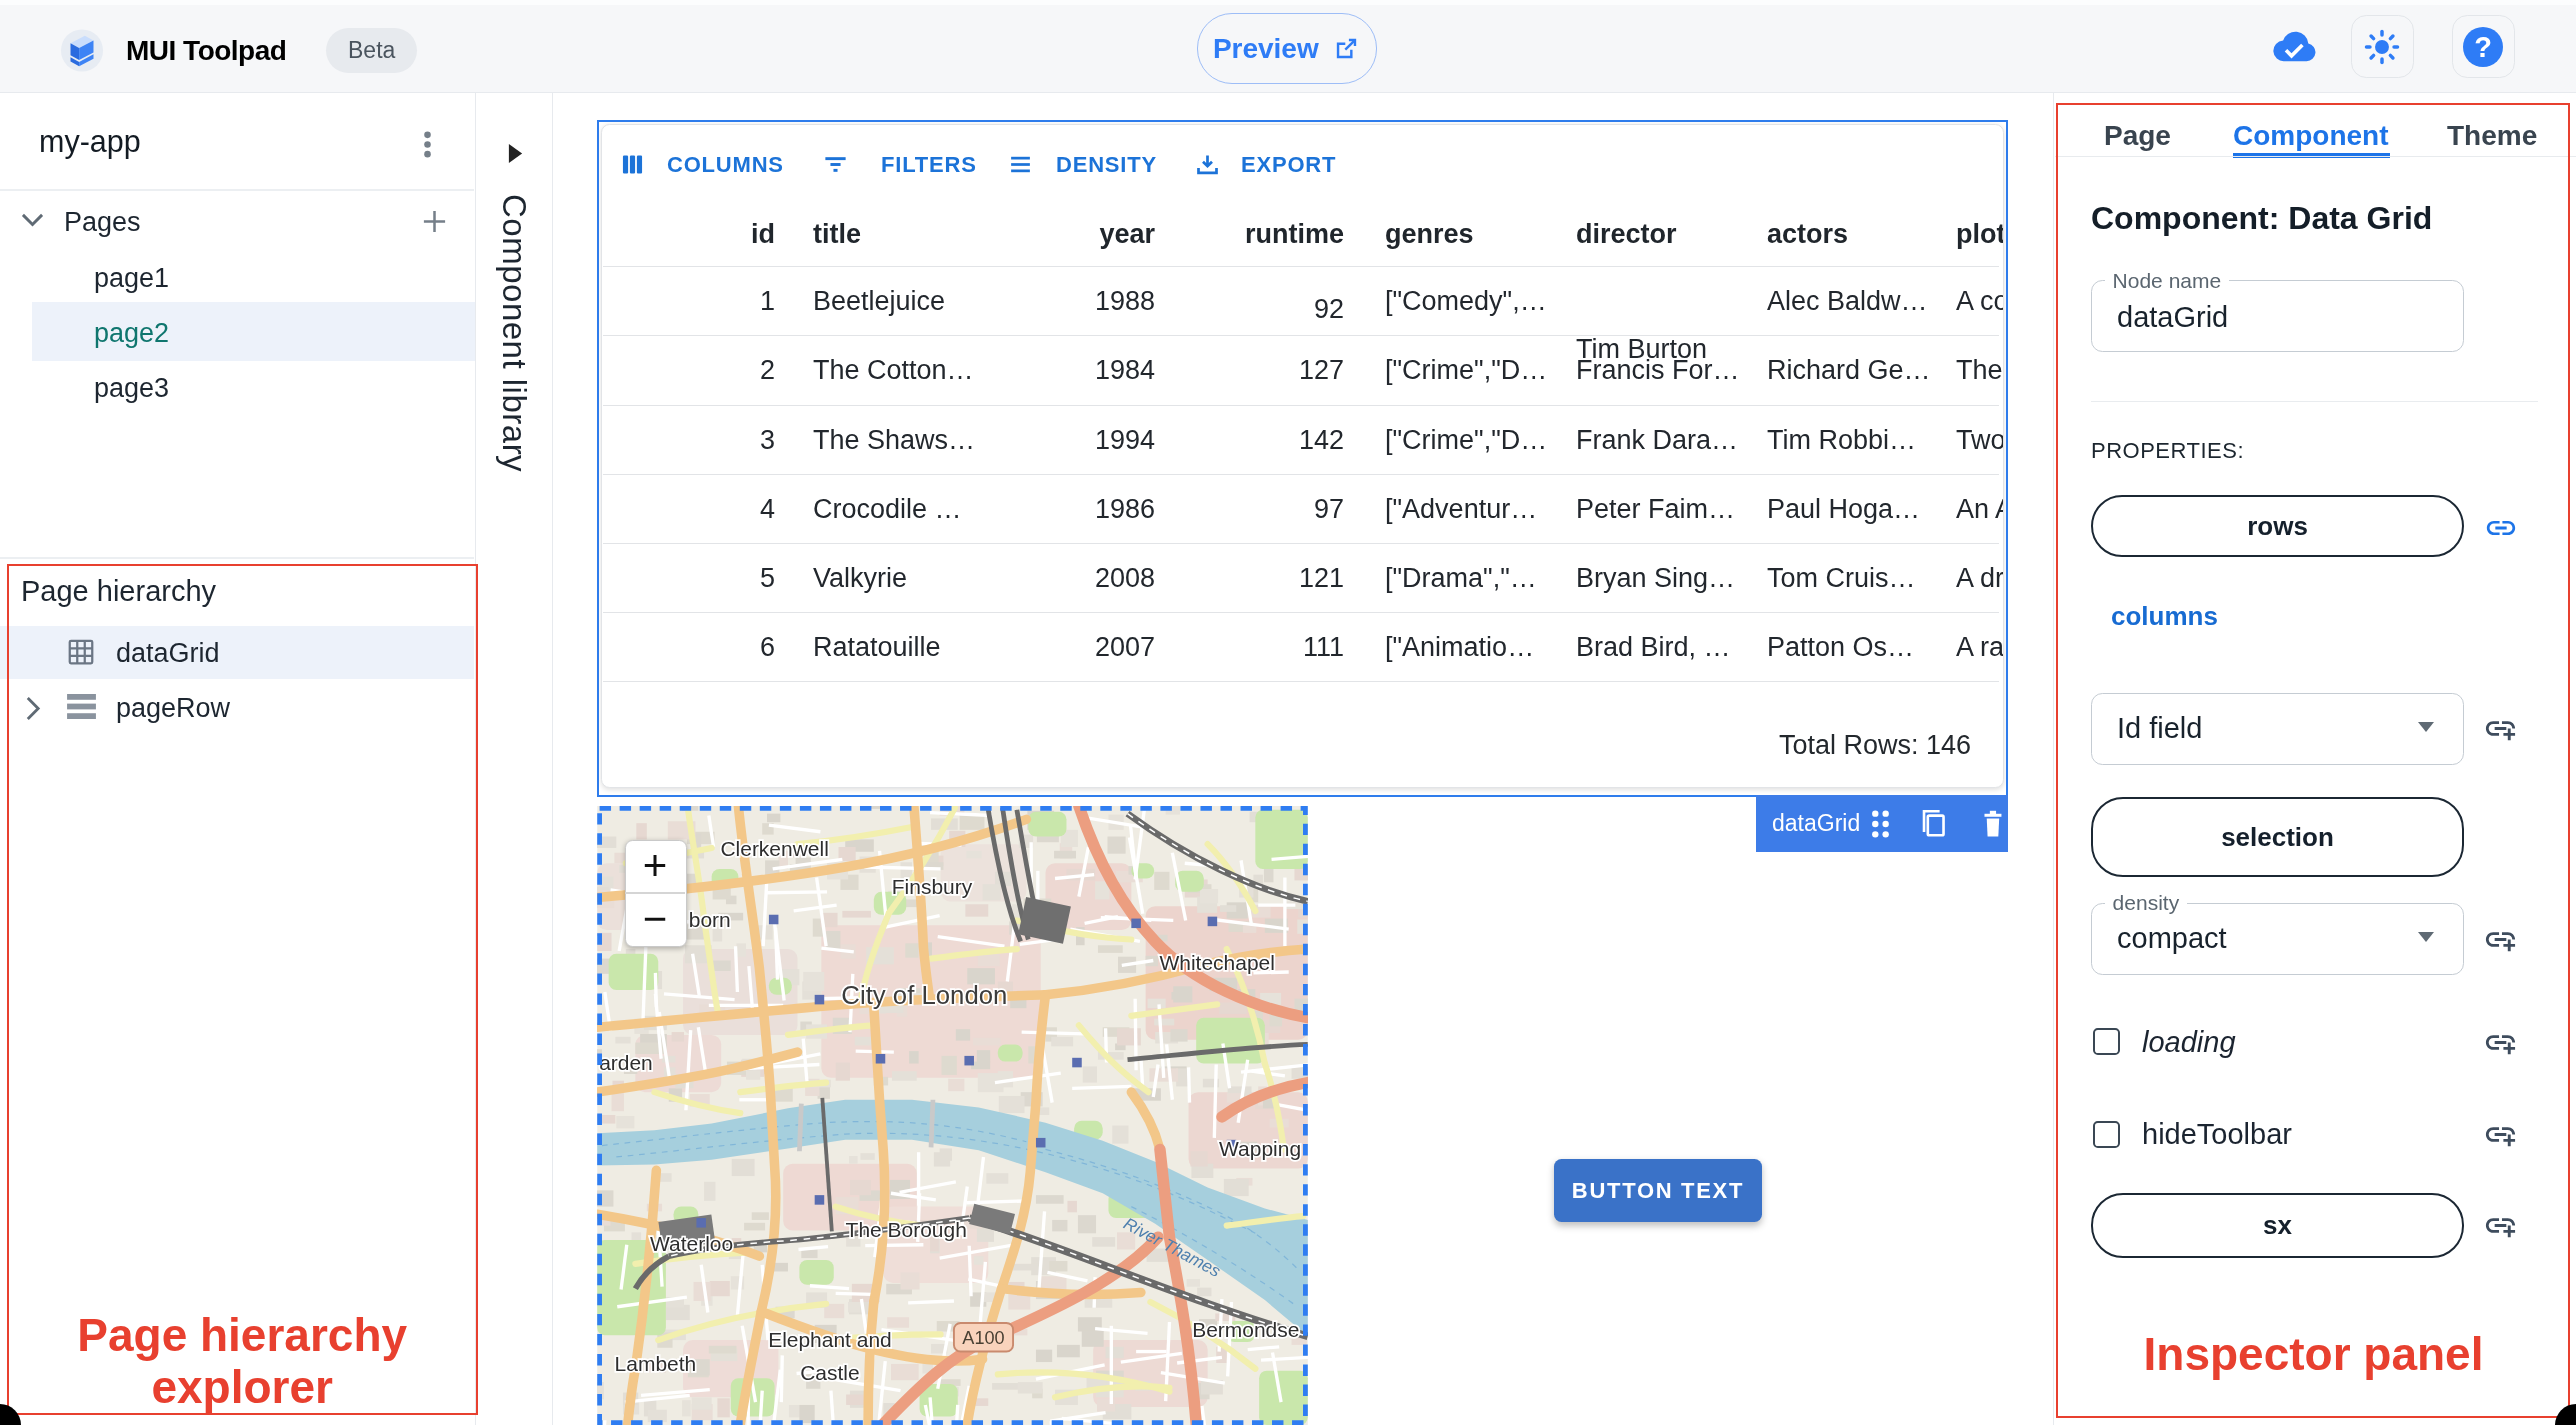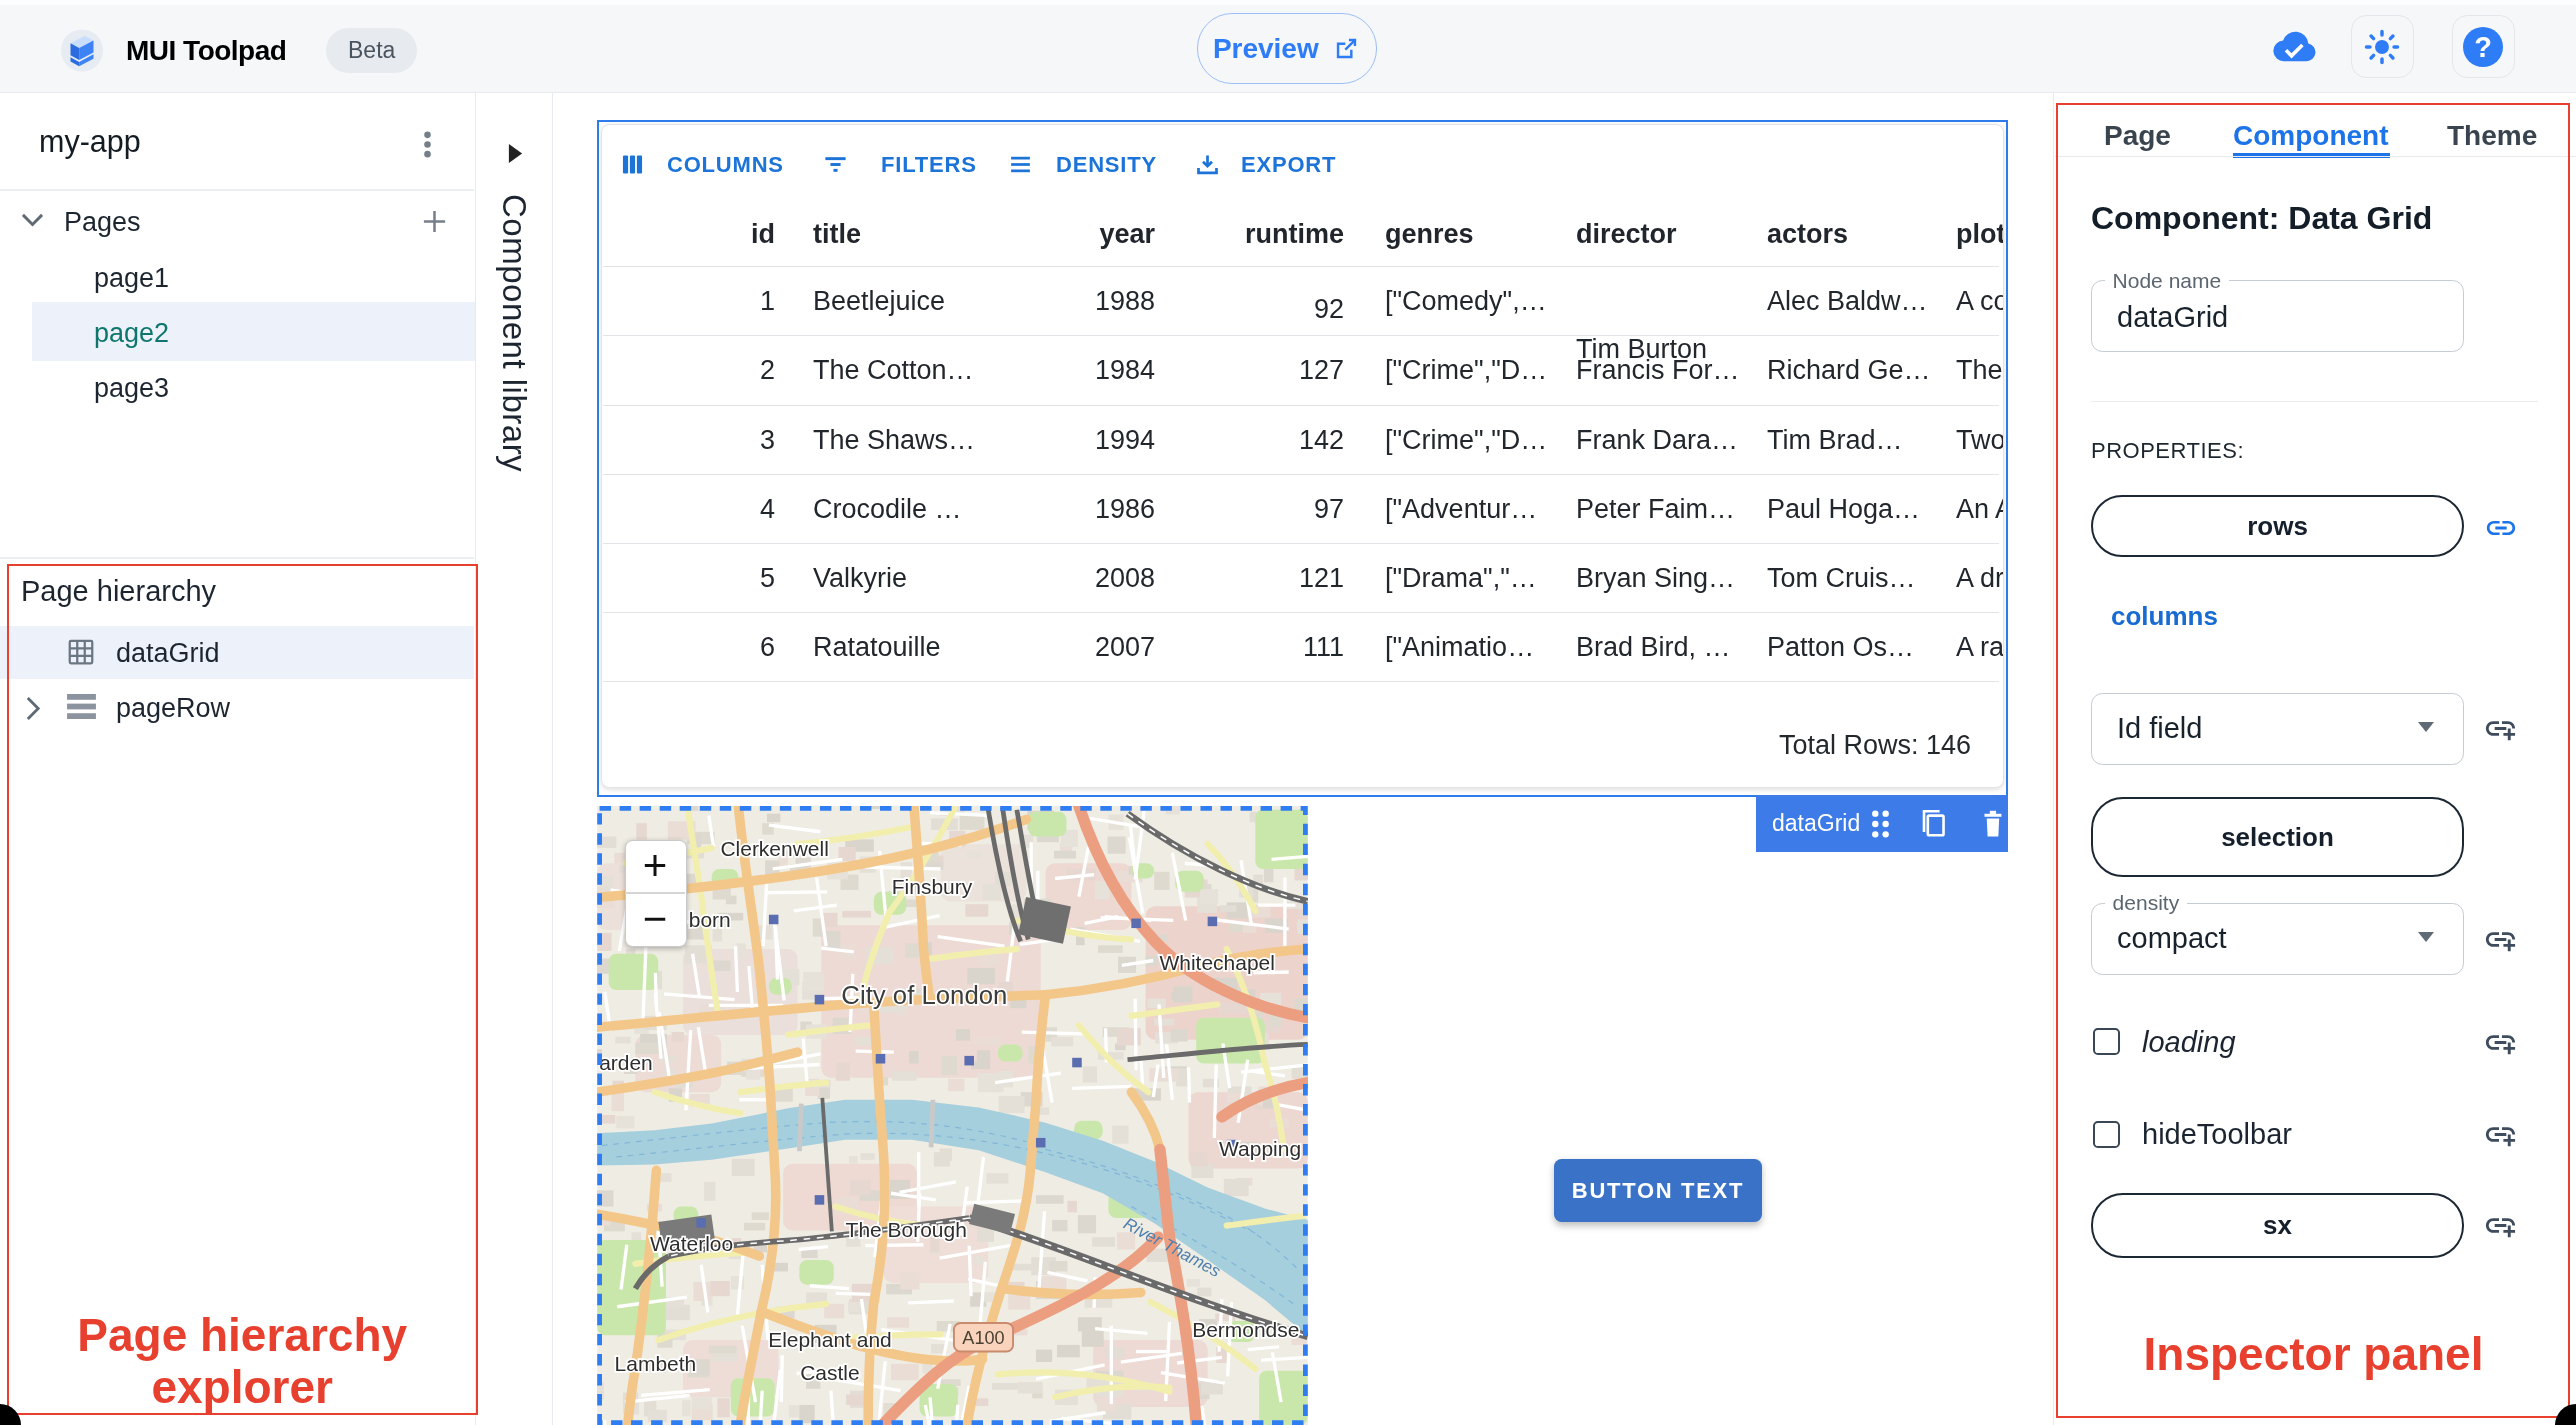--- a/index.html
+++ b/index.html
@@ -215,21 +215,21 @@
   <div class="gcell" style="left:973px;top:225px;">Francis For…</div>
   <div class="gcell" style="left:1164px;top:225px;">Richard Ge…</div>
   <div class="gcell" style="left:1353px;top:225px;">The…</div>
   <div class="gsep" style="top:275px;"></div>
   <div class="gcell" style="left:58px;top:295px;width:114px;text-align:right;">3</div>
   <div class="gcell" style="left:210px;top:295px;">The Shaws…</div>
   <div class="gcell" style="left:434px;top:295px;width:118px;text-align:right;">1994</div>
   <div class="gcell" style="left:592px;top:295px;width:149px;text-align:right;">142</div>
   <div class="gcell" style="left:782px;top:295px;">["Crime","D…</div>
   <div class="gcell" style="left:973px;top:295px;">Frank Dara…</div>
-  <div class="gcell" style="left:1164px;top:295px;">Tim Brad…</div>
+  <div class="gcell" style="left:1164px;top:295px;">Tim Robbi…</div>
   <div class="gcell" style="left:1353px;top:295px;">Two…</div>
   <div class="gsep" style="top:344px;"></div>
   <div class="gcell" style="left:58px;top:364px;width:114px;text-align:right;">4</div>
   <div class="gcell" style="left:210px;top:364px;">Crocodile …</div>
   <div class="gcell" style="left:434px;top:364px;width:118px;text-align:right;">1986</div>
   <div class="gcell" style="left:592px;top:364px;width:149px;text-align:right;">97</div>
   <div class="gcell" style="left:782px;top:364px;">["Adventur…</div>
   <div class="gcell" style="left:973px;top:364px;">Peter Faim…</div>
   <div class="gcell" style="left:1164px;top:364px;">Paul Hoga…</div>
   <div class="gcell" style="left:1353px;top:364px;">An A…</div>

